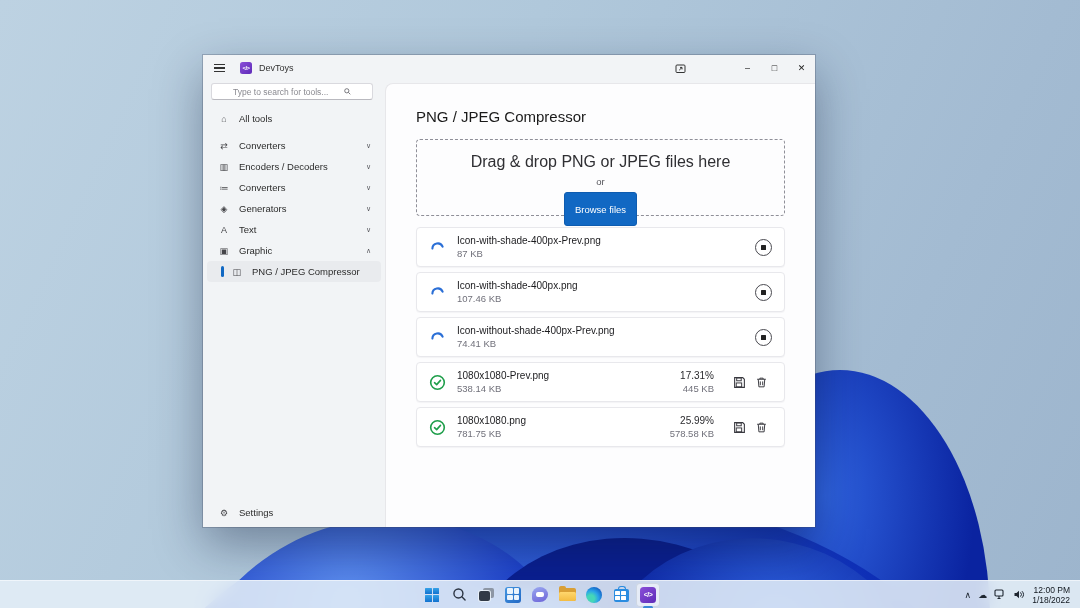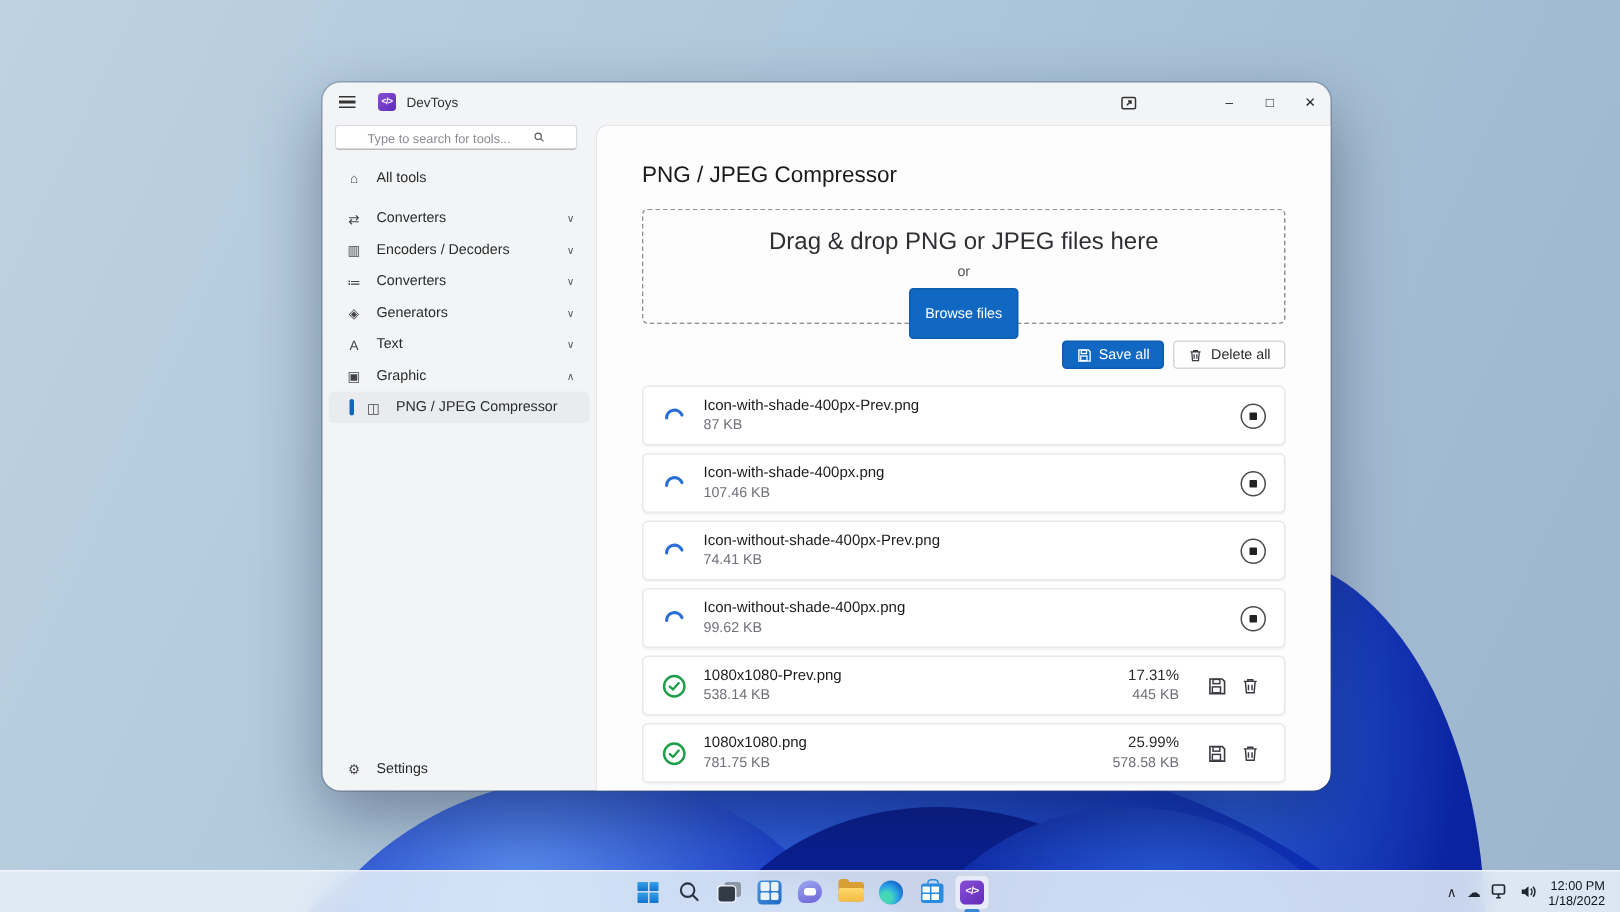--- a/index.html
+++ b/index.html
@@ -5,22 +5,22 @@
   * { margin:0; padding:0; box-sizing:border-box; }
   html,body { width:1080px; height:608px; overflow:hidden;
     font-family:"Liberation Sans", sans-serif; }
 
   
   .desktop { position:relative; width:1080px; height:608px;
     background:linear-gradient(115deg,#bdd2e2 0%,#b0c8db 40%,#a3bbd2 78%,#9db5cd 100%); }
   .bloom { position:absolute; left:0; top:0; pointer-events:none; }
 
   
-  .window { position:absolute; left:215px; top:55px; width:672px; height:472px;
-    background:#f2f4f6; border-radius:12px; overflow:hidden;
+  .window { position:absolute; left:203px; top:55px; width:612px; height:472px;
+    background:#f2f4f6; border-radius:0; overflow:hidden;
     box-shadow:0 0 0 1px rgba(60,70,90,.28), 0 18px 45px rgba(10,20,50,.38); }
 
   .titlebar { height:26px; display:flex; align-items:center; padding-left:9px; }
   .hamburger { width:22px; height:18px; display:flex; flex-direction:column;
     justify-content:center; gap:2px; cursor:pointer; }
   .hamburger i { display:block; width:11px; height:1.2px; background:#333; margin-left:2px; }
   .app-logo { width:12px; height:12px; border-radius:2.5px; margin:0 7px 0 6px;
     background:linear-gradient(135deg,#8a4fd8,#5f2bb8); color:#fff; font-size:6px;
     display:flex; align-items:center; justify-content:center; font-weight:bold; letter-spacing:-.5px;}
   .app-title { font-size:9px; color:#333; }
@@ -255,36 +255,20 @@
 
       <div class="content">
         <div class="page-title">PNG / JPEG Compressor</div>
 
         <div class="dropzone">
           <div class="dz-line1">Drag &amp; drop PNG or JPEG files here</div>
           <div class="dz-or">or</div>
           <button class="btn-primary">Browse files</button>
         </div>
 
-        <div class="actions-row">
-          <button class="btn-small blue">
-            <svg width="10" height="10" viewBox="0 0 12 12">
-                <path d="M1.5 1.5 h7.5 l1.5 1.5 v7.5 h-9 z" fill="none" stroke="#fff" stroke-width="1.1"></path>
-                <rect x="3.4" y="1.8" width="4.2" height="2.6" fill="none" stroke="#fff" stroke-width="1"></rect>
-                <rect x="3" y="6.4" width="5" height="3.6" fill="none" stroke="#fff" stroke-width="1"></rect>
-              </svg>
-            <span>Save all</span>
-          </button>
-          <button class="btn-small white">
-            <svg width="10" height="10" viewBox="0 0 12 12">
-                <path d="M2 3 h8 M4.5 3 V2 h3 v1 M3 3 l.6 7 h4.8 l.6 -7 M4.9 5 v3.5 M7.1 5 v3.5" fill="none" stroke="#3a3a40" stroke-width="1"></path>
-              </svg>
-            <span>Delete all</span>
-          </button>
-        </div>
 
         <div class="file-list">
 
           <div class="file-row">
             <svg class="status-ic" viewBox="0 0 16 16">
                 <path d="M3.2 9 A5 5 0 0 1 12.8 7.2" fill="none" stroke="#2b6fd6" stroke-width="2" stroke-linecap="round"></path>
               </svg>
             <div class="f-info">
                 <span class="f-name">Icon-with-shade-400px-Prev.png</span>
                 <span class="f-size">87 KB</span>
@@ -313,32 +297,20 @@
               </svg>
             <div class="f-info">
                 <span class="f-name">Icon-without-shade-400px-Prev.png</span>
                 <span class="f-size">74.41 KB</span>
               </div>
             <div class="stop-btn">
                 <i></i>
               </div>
           </div>
 
-          <div class="file-row">
-            <svg class="status-ic" viewBox="0 0 16 16">
-                <path d="M3.2 9 A5 5 0 0 1 12.8 7.2" fill="none" stroke="#2b6fd6" stroke-width="2" stroke-linecap="round"></path>
-              </svg>
-            <div class="f-info">
-                <span class="f-name">Icon-without-shade-400px.png</span>
-                <span class="f-size">99.62 KB</span>
-              </div>
-            <div class="stop-btn">
-                <i></i>
-              </div>
-          </div>
 
           <div class="file-row">
             <svg class="status-ic" viewBox="0 0 16 16">
                 <circle cx="8" cy="8" r="6.4" fill="none" stroke="#1e9e4a" stroke-width="1.5"></circle>
                 <path d="M5.2 8.2 L7.2 10 L10.8 6" fill="none" stroke="#1e9e4a" stroke-width="1.5" stroke-linecap="round" stroke-linejoin="round"></path>
               </svg>
             <div class="f-info">
                 <span class="f-name">1080x1080-Prev.png</span>
                 <span class="f-size">538.14 KB</span>
               </div>

